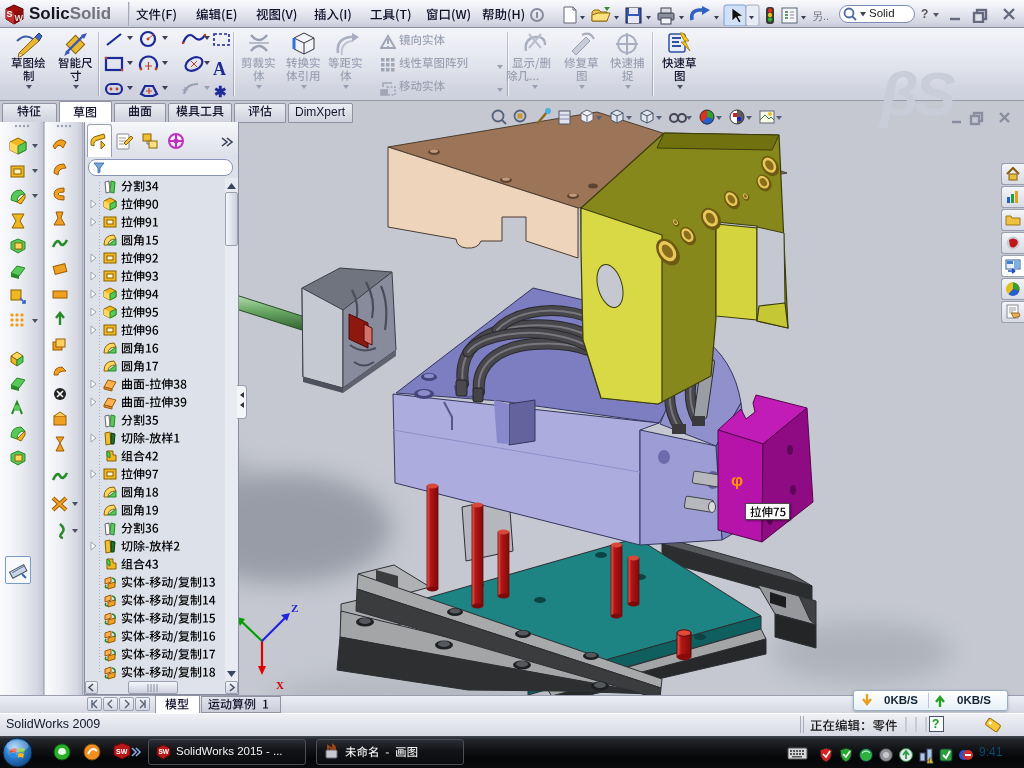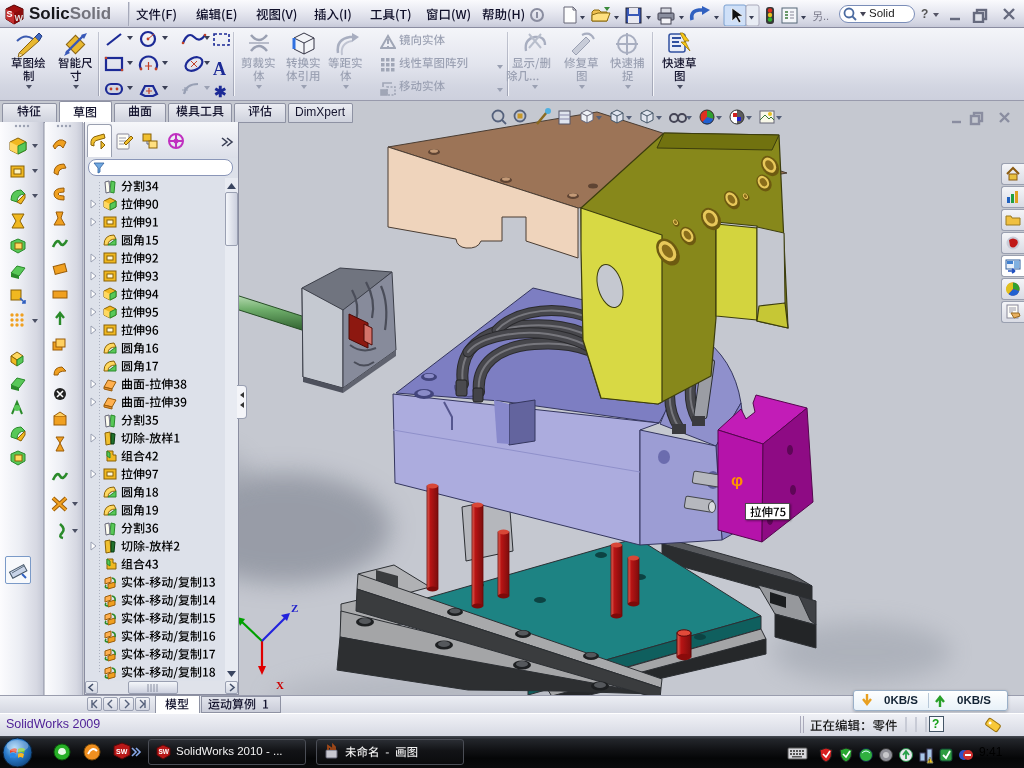--- a/index.html
+++ b/index.html
@@ -728,20 +728,21 @@
         <use href="#g901F" x="1000"></use>
         <use href="#g8349" x="2000"></use>
       </g>
     </svg>
     <svg width="12" height="14" style="display:block;overflow:visible;position:absolute;left:674px;top:41px;">
       <g fill="#14142e" transform="translate(0,11.2) scale(0.01150)">
         <use href="#g56FE" x="0"></use>
       </g>
     </svg>
     <div class="dd " style="left:677px;top:57px"></div>
+<div class="abs" style="left:880px;top:30px;font-size:62px;font-weight:bold;font-style:italic;color:#c9ccd9;letter-spacing:-4px">βS</div>
 </div>
 <div class="abs" style="left:2px;top:103px;width:55px;height:20px;background:linear-gradient(180deg,#ecedf3,#cfd2dd);border:1px solid #8e92a3;border-radius:2px 2px 0 0"></div>
 <svg width="24" height="15" style="display:block;overflow:visible;position:absolute;left:17px;top:104px;">
     <g fill="#14142e" transform="translate(0,11.6) scale(0.01200)">
       <use href="#g7279" x="0"></use>
       <use href="#g5F81" x="1000"></use>
     </g>
   </svg>
 <div class="abs" style="left:59px;top:101px;width:53px;height:22px;background:#ffffff;border:1px solid #8e92a3;border-bottom:none;border-radius:2px 2px 0 0"></div>
 <svg width="24" height="15" style="display:block;overflow:visible;position:absolute;left:73px;top:105px;">
@@ -1454,21 +1455,21 @@
 <svg class="abs" style="left:860px;top:693px" width="14" height="15">
     <path d="M7,1 L7,9 M3,6 L7,11 L11,6" stroke="#e8a020" stroke-width="2.4" fill="none"></path>
   </svg>
 <div class="abs" style="left:884px;top:694px;font-size:11.5px;color:#123;font-weight:bold">0KB/S</div>
 <div class="abs" style="left:928px;top:693px;width:1px;height:15px;background:#b8c8d8"></div>
 <svg class="abs" style="left:933px;top:693px" width="14" height="15">
     <path d="M7,14 L7,6 M3,9 L7,4 L11,9" stroke="#28a028" stroke-width="2.4" fill="none"></path>
   </svg>
 <div class="abs" style="left:957px;top:694px;font-size:11.5px;color:#123;font-weight:bold">0KB/S</div>
 <div class="abs" style="left:0;top:713px;width:1024px;height:23px;background:linear-gradient(180deg,#f0f1f6,#d6d9e3);border-top:1px solid #fff"></div>
-<div class="abs" style="left:6px;top:717px;font-size:12.5px;color:#4c1d95">SolidWorks 2009</div>
+<div class="abs" style="left:6px;top:717px;font-size:12.5px;color:#0f172a">SolidWorks 2009</div>
 <div class="abs" style="left:800px;top:716px;width:1px;height:17px;background:#aab"></div>
 <div class="abs" style="left:803px;top:716px;width:1px;height:17px;background:#aab"></div>
 <svg width="88" height="16" style="display:block;overflow:visible;position:absolute;left:810px;top:718px;">
     <g fill="#1a1a1a" transform="translate(0,12.1) scale(0.01250)">
       <use href="#g6B63" x="0"></use>
       <use href="#g5728" x="1000"></use>
       <use href="#g7F16" x="2000"></use>
       <use href="#g8F91" x="3000"></use>
       <use href="#gFF1A" x="4000"></use>
       <use href="#g96F6" x="5000"></use>
@@ -1512,21 +1513,21 @@
     <path d="M36,12 Q40,4 45,9" stroke="#fff" stroke-width="2" fill="none"></path>
 <polygon points="62,4 70,1 78,4 78,13 70,17 62,13" fill="#b81818" stroke="#5a0808"></polygon>
     <text x="64" y="12" font-size="7" font-weight="bold" fill="#fff">SW</text>
 <path d="M84,6 L88,10 L84,14 M80,6 L84,10 L80,14" stroke="#88a8e8" stroke-width="1.6" fill="none"></path>
 </svg>
 <div class="abs" style="left:148px;top:739px;width:158px;height:26px;background:linear-gradient(180deg,#2a2d33,#121316 45%,#0a0b0d);border:1px solid #4a4d55;border-radius:3px"></div>
 <svg class="abs" style="left:155px;top:743px" width="17" height="17" viewBox="0 0 17 17">
     <polygon points="2,5 8,2 15,5 15,12 8,16 2,12" fill="#b81818" stroke="#5a0808"></polygon>
     <text x="3.5" y="11" font-size="6.5" font-weight="bold" fill="#fff">SW</text>
   </svg>
-<div class="abs" style="left:176px;top:745px;font-size:11.5px;color:#f2f2f2">SolidWorks 2010 - ...</div>
+<div class="abs" style="left:176px;top:745px;font-size:11.5px;color:#f2f2f2">SolidWorks 2015 - ...</div>
 <div class="abs" style="left:316px;top:739px;width:148px;height:26px;background:linear-gradient(180deg,#2a2d33,#121316 45%,#0a0b0d);border:1px solid #4a4d55;border-radius:3px"></div>
 <svg class="abs" style="left:323px;top:743px" width="17" height="17" viewBox="0 0 17 17">
     <rect x="3" y="7" width="11" height="8" rx="1" fill="#c8c8d0" stroke="#667"></rect>
     <path d="M5,7 L5,3 L8,5 L8,7 M10,7 L10,2 L12,4 L12,7" stroke="#a04818" stroke-width="1.8" fill="none"></path>
   </svg>
 <svg width="73" height="14" style="display:block;overflow:visible;position:absolute;left:345px;top:745px;">
     <g fill="#f2f2f2" transform="translate(0,11.2) scale(0.01150)">
       <use href="#g672A" x="0"></use>
       <use href="#g547D" x="1000"></use>
       <use href="#g540D" x="2000"></use>
@@ -1581,21 +1582,21 @@
 <g transform="translate(120,0)">
       <rect x="1" y="2" width="12" height="12" rx="2" fill="#2f9c40" stroke="#143"></rect>
       <path d="M4,8 L7,11 L11,4" stroke="#fff" stroke-width="1.8" fill="none"></path>
     </g>
 <g transform="translate(140,0)">
       <circle cx="5" cy="8" r="5" fill="#3050c8"></circle>
       <circle cx="9" cy="8" r="5" fill="#d03030"></circle>
       <rect x="6" y="7" width="6" height="2" fill="#fff"></rect>
     </g>
 </svg>
-<div class="abs" style="left:979px;top:745px;font-size:12px;color:#000000">9:41</div>
+<div class="abs" style="left:979px;top:745px;font-size:12px;color:#0c4a6e">9:41</div>
 <svg style="position:absolute;width:0;height:0" aria-hidden="true">
     <defs>
       <path id="g0028" d="M237 199Q167 85 128 -40Q89 -164 89 -313Q89 -461 128 -586Q167 -711 237 -825L309 -793Q245 -685 214 -562Q184 -438 184 -313Q184 -187 214 -64Q245 59 309 167Z"></path>
       <path id="g0029" d="M118 199 46 167Q110 59 141 -64Q172 -187 172 -313Q172 -438 141 -562Q110 -685 46 -793L118 -825Q189 -711 228 -586Q267 -461 267 -313Q267 -164 228 -40Q189 85 118 199Z"></path>
       <path id="g002D" d="M47 -240V-325H311V-240Z"></path>
       <path id="g002E" d="M149 14Q117 14 94 -10Q72 -33 72 -68Q72 -104 94 -126Q117 -149 149 -149Q182 -149 204 -126Q227 -104 227 -68Q227 -33 204 -10Q182 14 149 14Z"></path>
       <path id="g002F" d="M12 180 290 -799H369L93 180Z"></path>
       <path id="g0030" d="M286 14Q214 14 160 -29Q106 -72 76 -158Q47 -243 47 -371Q47 -499 76 -583Q106 -667 160 -708Q214 -750 286 -750Q358 -750 411 -708Q464 -666 494 -582Q523 -499 523 -371Q523 -243 494 -158Q464 -72 411 -29Q358 14 286 14ZM286 -78Q323 -78 352 -107Q381 -136 397 -200Q413 -265 413 -371Q413 -477 397 -540Q381 -603 352 -631Q323 -659 286 -659Q249 -659 220 -631Q191 -603 174 -540Q158 -477 158 -371Q158 -265 174 -200Q191 -136 220 -107Q249 -78 286 -78Z"></path>
       <path id="g0031" d="M85 0V-95H247V-607H115V-680Q167 -689 206 -703Q244 -717 276 -737H363V-95H506V0Z"></path>
       <path id="g0032" d="M44 0V-67Q153 -164 226 -244Q299 -325 336 -394Q372 -463 372 -523Q372 -563 358 -594Q345 -624 318 -640Q290 -657 248 -657Q205 -657 169 -634Q133 -610 103 -576L38 -640Q85 -692 138 -721Q190 -750 263 -750Q330 -750 380 -722Q430 -695 458 -646Q485 -596 485 -529Q485 -458 450 -386Q415 -313 354 -240Q293 -166 215 -91Q244 -94 276 -96Q309 -99 335 -99H520V0Z"></path>

